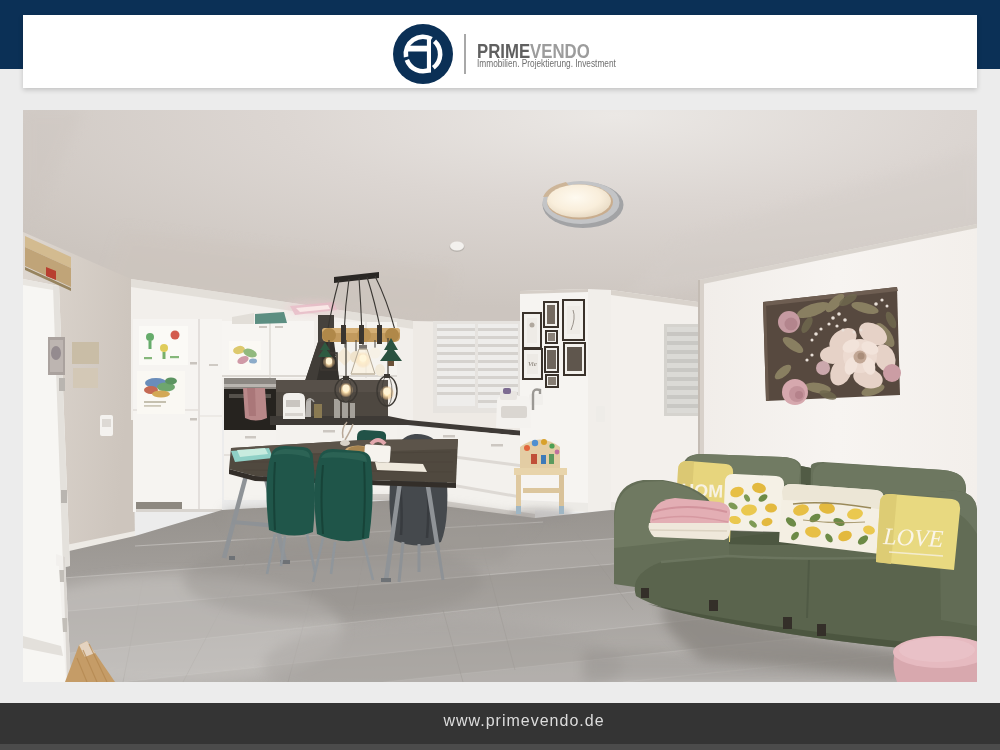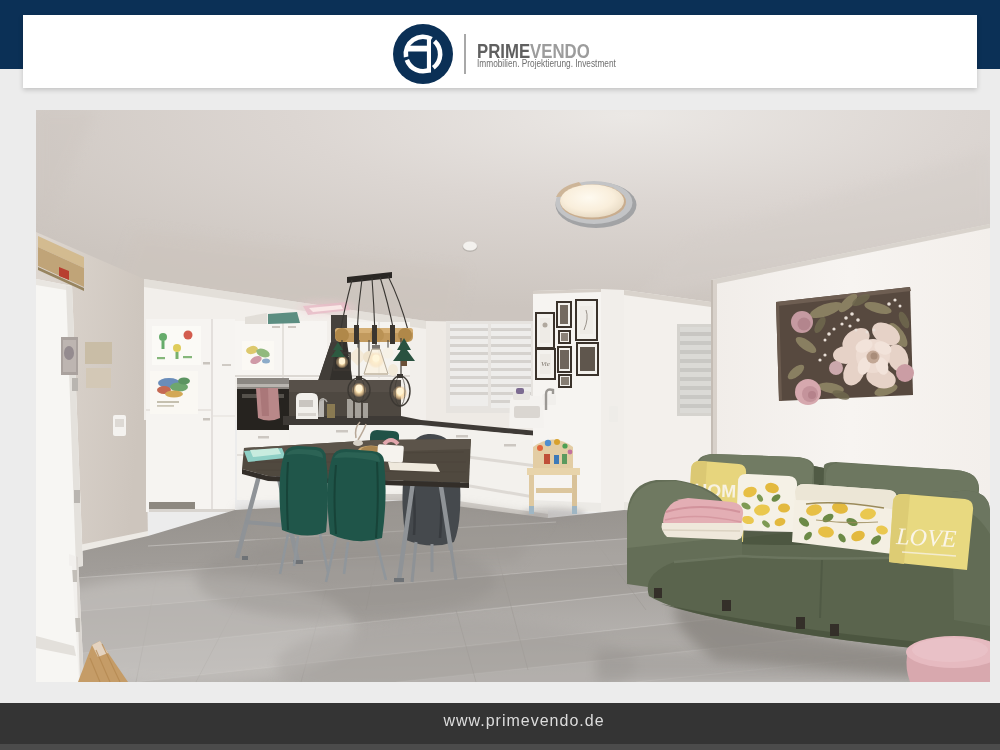--- a/index.html
+++ b/index.html
@@ -25,21 +25,21 @@
     <rect x="3.9" y="-17.2" width="4.1" height="35.8"></rect>
   </g>
 </svg>
 
 <div class="abs" style="left:464px;top:34px;width:1.5px;height:40px;background:#a8a8a8;"></div>
 
 <div class="abs" style="left:477px;top:40px;font-size:19.5px;font-weight:bold;color:#606060;letter-spacing:0px;transform:scaleX(0.86);transform-origin:0 0;white-space:nowrap;"><span>PRIME</span><span style="color:#9c9c9c;">VENDO</span></div>
 
 <div class="abs" style="left:477px;top:58px;font-size:10px;color:#6e6e6e;transform:scaleX(0.83);transform-origin:0 0;white-space:nowrap;">Immobilien. Projektierung. Investment</div>
 
-<div class="abs" style="left:36px;top:110px;width:954px;height:572px;">
+<div class="abs" style="left:23px;top:110px;width:954px;height:572px;">
 <svg width="954" height="572" viewBox="0 0 954 572">
   <defs>
     <radialGradient id="ceil" cx="0.62" cy="0.02" r="0.78">
       <stop offset="0" stop-color="#ebe8e5"></stop>
       <stop offset="0.45" stop-color="#dcd6d2"></stop>
       <stop offset="1" stop-color="#ccc5bf"></stop>
     </radialGradient>
     <linearGradient id="floorg" x1="0.15" y1="0" x2="0.3" y2="1">
       <stop offset="0" stop-color="#94908b"></stop>
       <stop offset="0.45" stop-color="#a4a09c"></stop>

